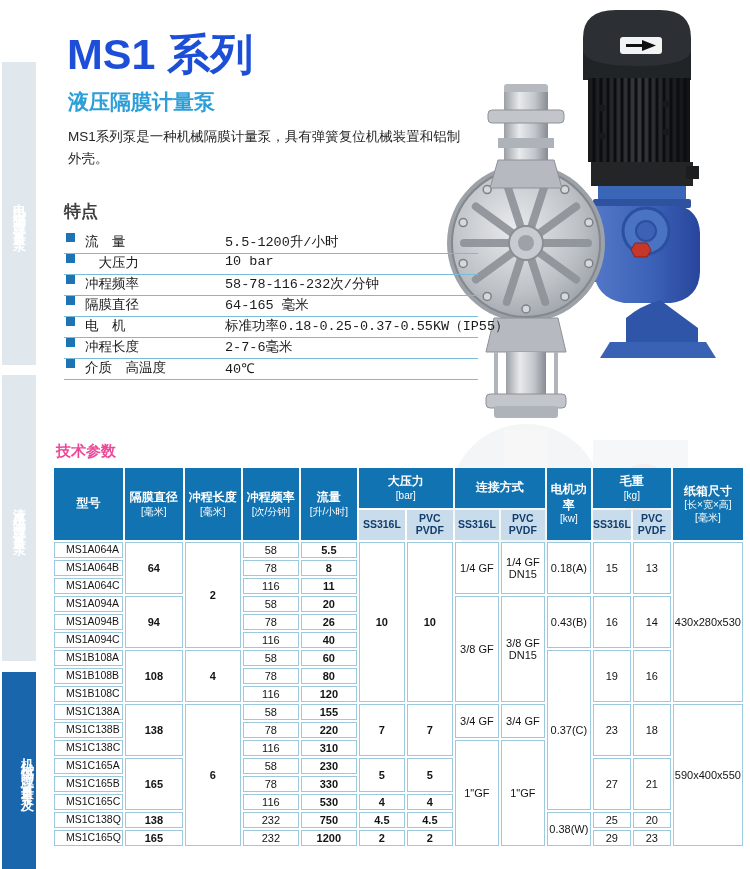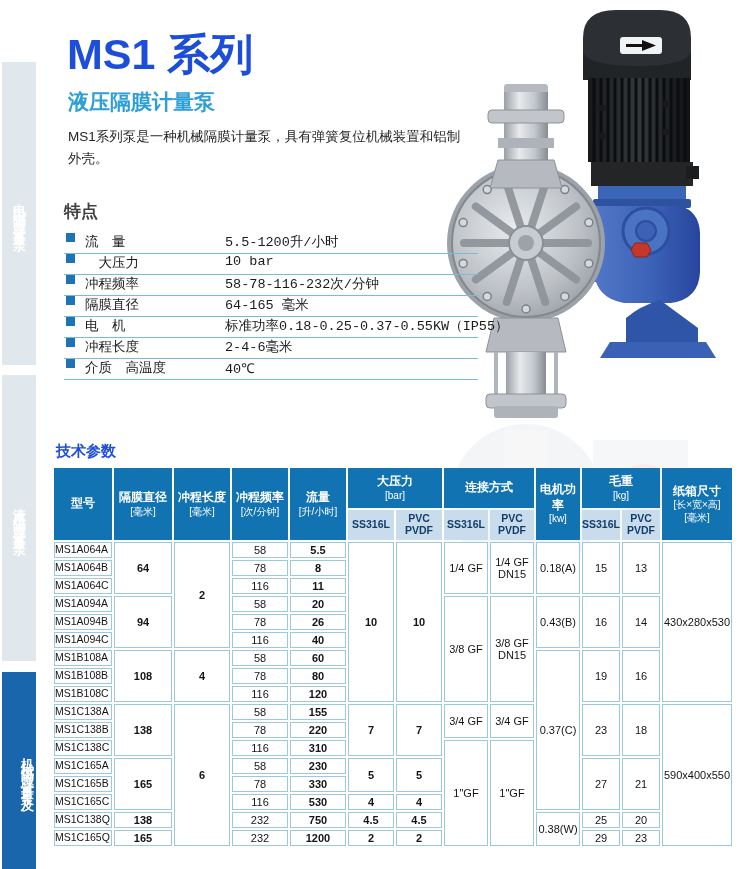--- a/index.html
+++ b/index.html
@@ -29,34 +29,34 @@
   .feature-row { display:flex; align-items:flex-start; width:414px; height:20px;
                  border-bottom:1px solid #79bcd9; }
   .bullet { width:9px; height:9px; background:#1d74b4; margin:0 10px 0 2px; flex:none; }
   .f-label { width:140px; flex:none; font-size:13.5px; color:#1b1b1b; white-space:pre; }
   .f-value { font-size:13.5px; color:#1b1b1b; white-space:nowrap;font-family:Liberation Mono, monospace; }
 
   
   .pump { position:absolute; left:428px; top:0; z-index:1; }
 
   
-  .specs-heading { position:absolute; left:56px; top:442px; font-size:15px; font-weight:bold; color:#1d4ed8; }
+  .specs-heading { position:absolute; left:56px; top:442px; font-size:15px; font-weight:bold; color:#ec4899; }
   .spec-table-wrap { position:absolute; left:52px; top:466px; z-index:2; }
   #spec-table { border-collapse:separate; border-spacing:2px; table-layout:fixed; }
   #spec-table th { padding:0; vertical-align:middle; text-align:center; }
   .th-full, .th-group { background:#1173b1; color:#ffffff; }
   .th-group { height:40px; }
   .th-sub { background:#c9dcec; color:#123d6b; font-size:10.5px; font-weight:bold;
             height:30px; white-space:pre-line; line-height:1.1; }
   .h-lbl  { font-size:12px; font-weight:bold; line-height:1.3; }
   .h-unit { font-size:10px; font-weight:normal; line-height:1.25; }
   #spec-table td { background:#fff; border:1px solid #9cc9de; font-size:11px; color:#141414;
             text-align:center; vertical-align:middle; height:14px; padding:0 1px;
             line-height:1.1; white-space:pre-line; }
-  #spec-table td.td-model { text-align:left; padding-left:0; font-size:10.5px; }
+  #spec-table td.td-model { text-align:left; padding-left:11px; font-size:10.5px; }
   #spec-table td.b { font-weight:bold; }
 </style>
 </head>
 <body>
 
 <div id="page">
 
   <div class="side-tab" id="side-tab-1">
     <span class="v-text">电磁隔膜计量泵</span>
   </div>
@@ -218,21 +218,21 @@
         <span class="f-value">64-165 毫米</span>
       </li>
       <li class="feature-row">
         <span class="bullet"></span>
         <span class="f-label">电　机</span>
         <span class="f-value">标准功率0.18-0.25-0.37-0.55KW（IP55）</span>
       </li>
       <li class="feature-row">
         <span class="bullet"></span>
         <span class="f-label">冲程长度</span>
-        <span class="f-value">2-4-6毫米</span>
+        <span class="f-value">2-7-6毫米</span>
       </li>
       <li class="feature-row">
         <span class="bullet"></span>
         <span class="f-label">介质　高温度</span>
         <span class="f-value">40℃</span>
       </li>
     </ul>
   </div>
 
   <div class="specs-heading">技术参数</div>

